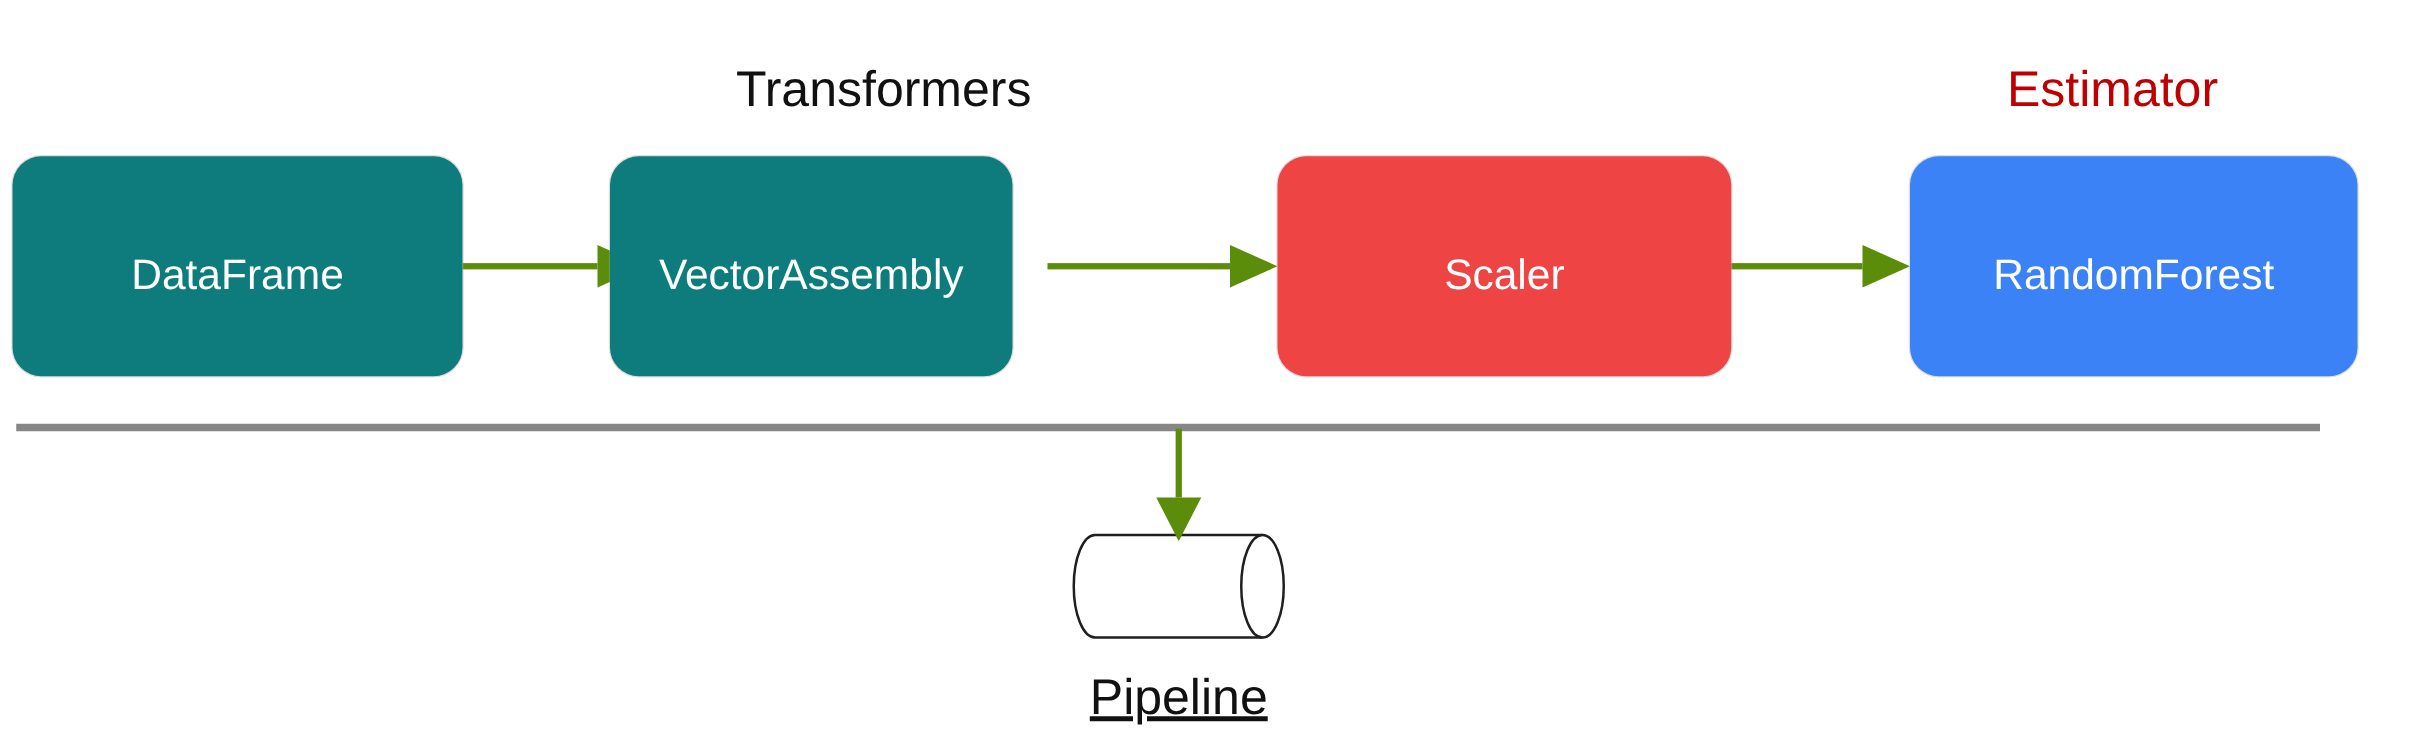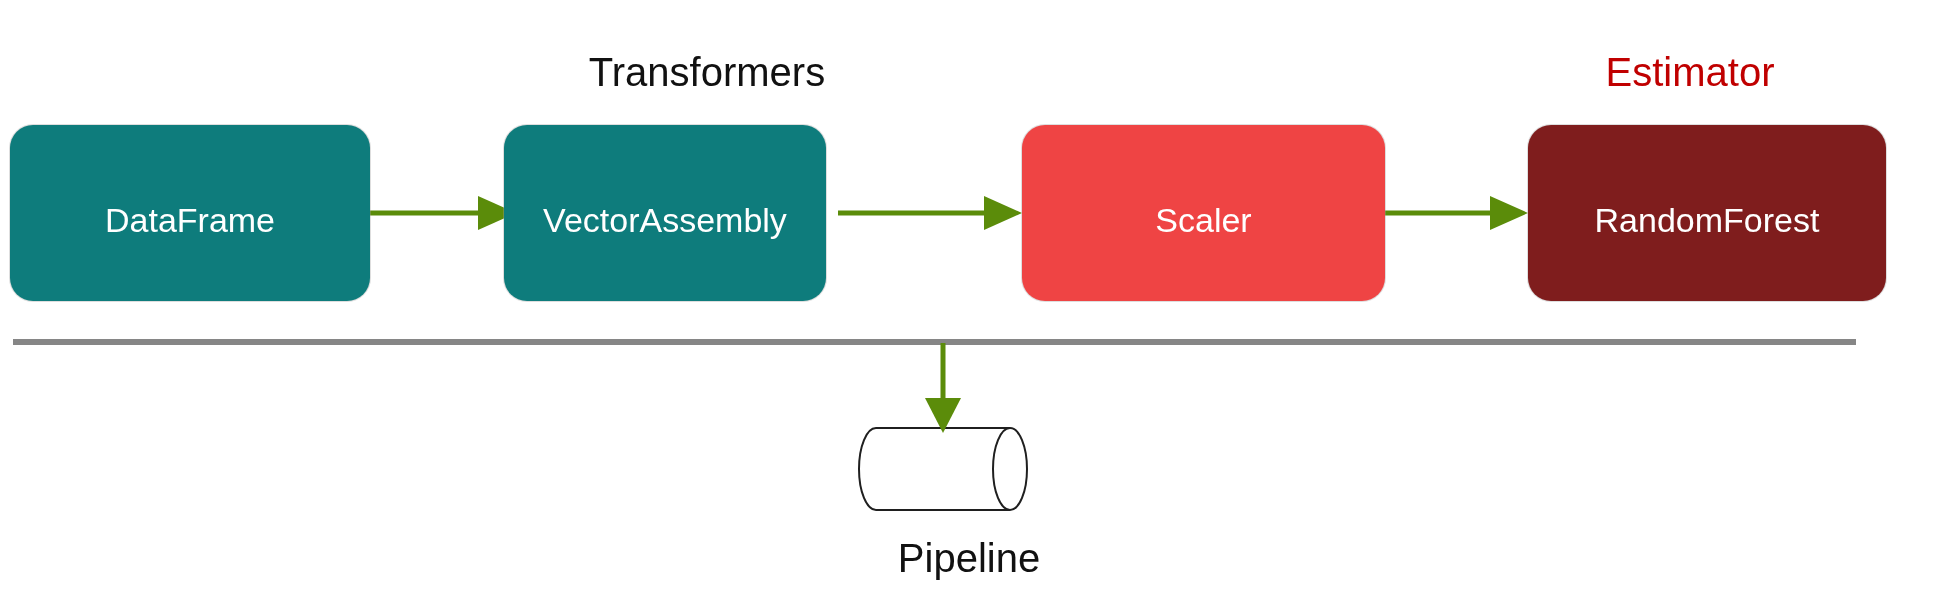--- a/index.html
+++ b/index.html
@@ -93,27 +93,27 @@
     <g>
       <rect x="940.5" y="343" width="5" height="55" fill="#5B8C0A"></rect>
       <polygon points="925,398 961,398 943,433" fill="#5B8C0A"></polygon>
     </g>
   </svg>
 
   <div class="node" style="left: 10px; width: 360px; background: rgb(14, 124, 124);">
     <span class="node-label">DataFrame</span>
   </div>
 
-  <div class="node" style="left: 504px; width: 322px; background: rgb(14, 124, 124);">
+  <div class="node" style="left: 488px; width: 322px; background: rgb(14, 124, 124);">
     <span class="node-label">VectorAssembly</span>
   </div>
 
   <div class="node" style="left: 1022px; width: 363px; background: #ef4444;">
     <span class="node-label">Scaler</span>
   </div>
 
-  <div class="node" style="left: 1528px; width: 358px; background: #7f1d1d;">
+  <div class="node" style="left: 1528px; width: 358px; background: #3b82f6;">
     <span class="node-label">RandomForest</span>
   </div>
 
-  <div class="pipeline-caption" style="left:769px;">Pipeline</div>
+  <div class="pipeline-caption" style="left:743px;text-decoration:underline;">Pipeline</div>
 
 </div>
 
 </body></html>

